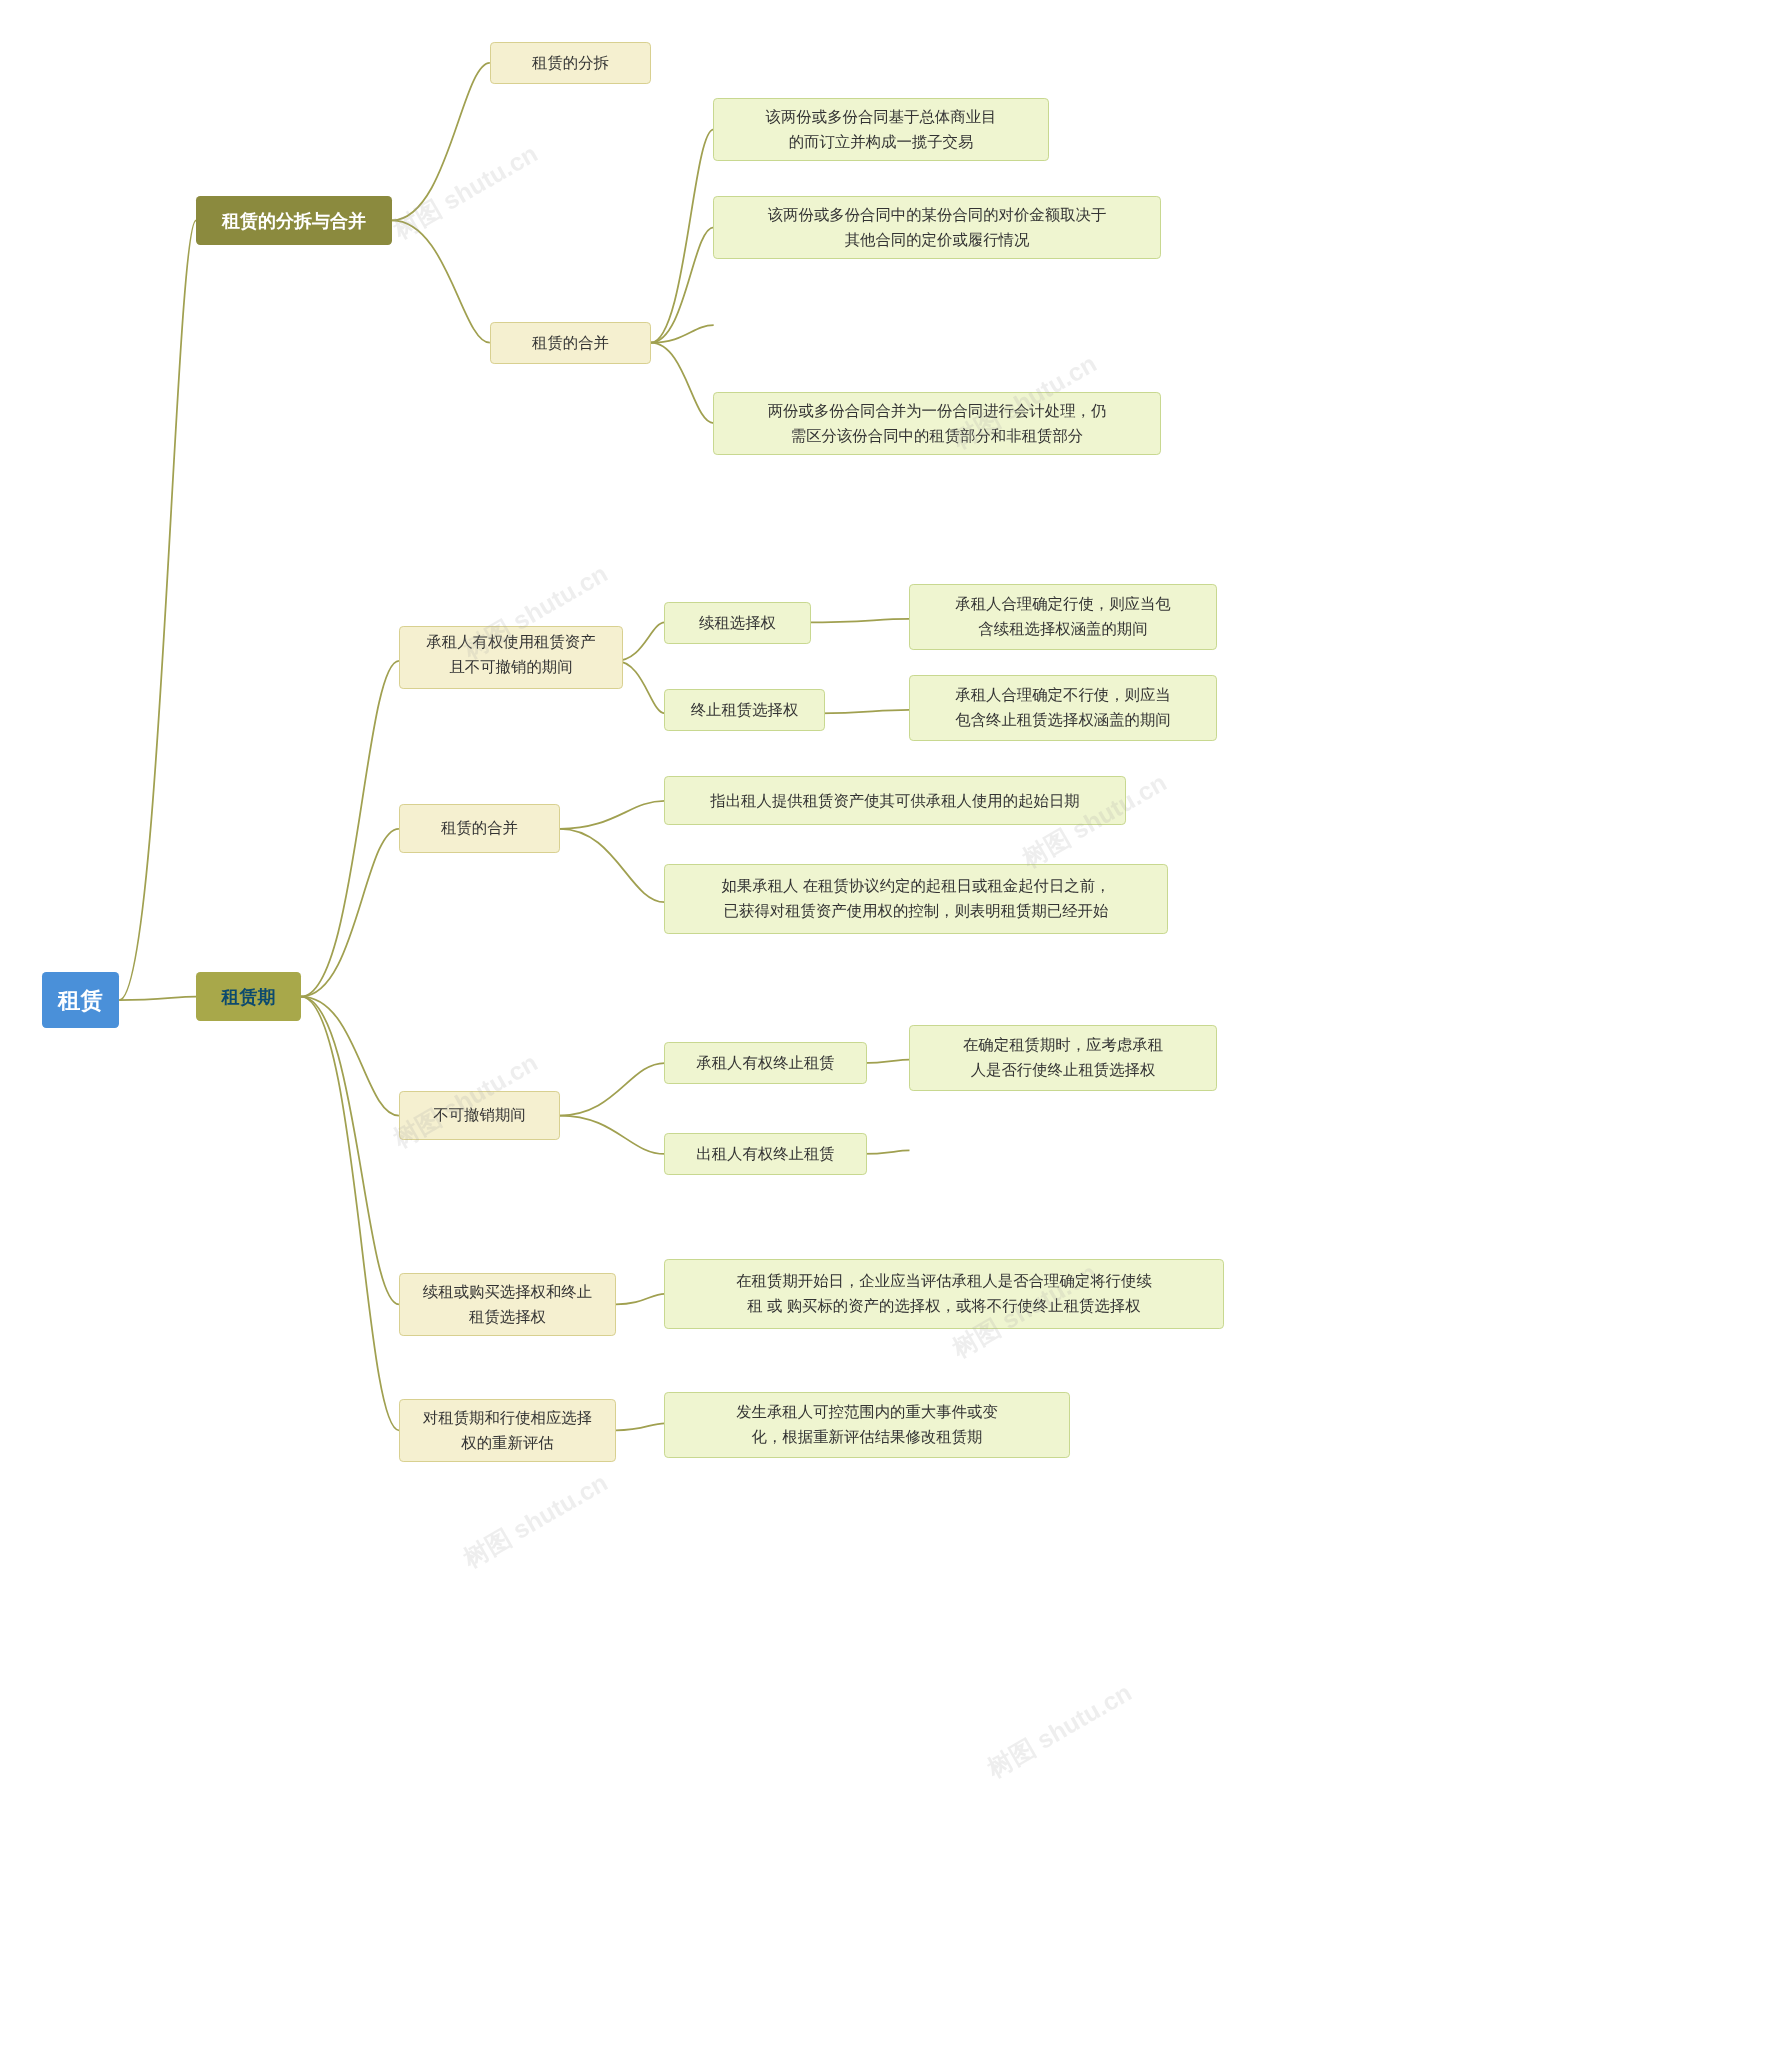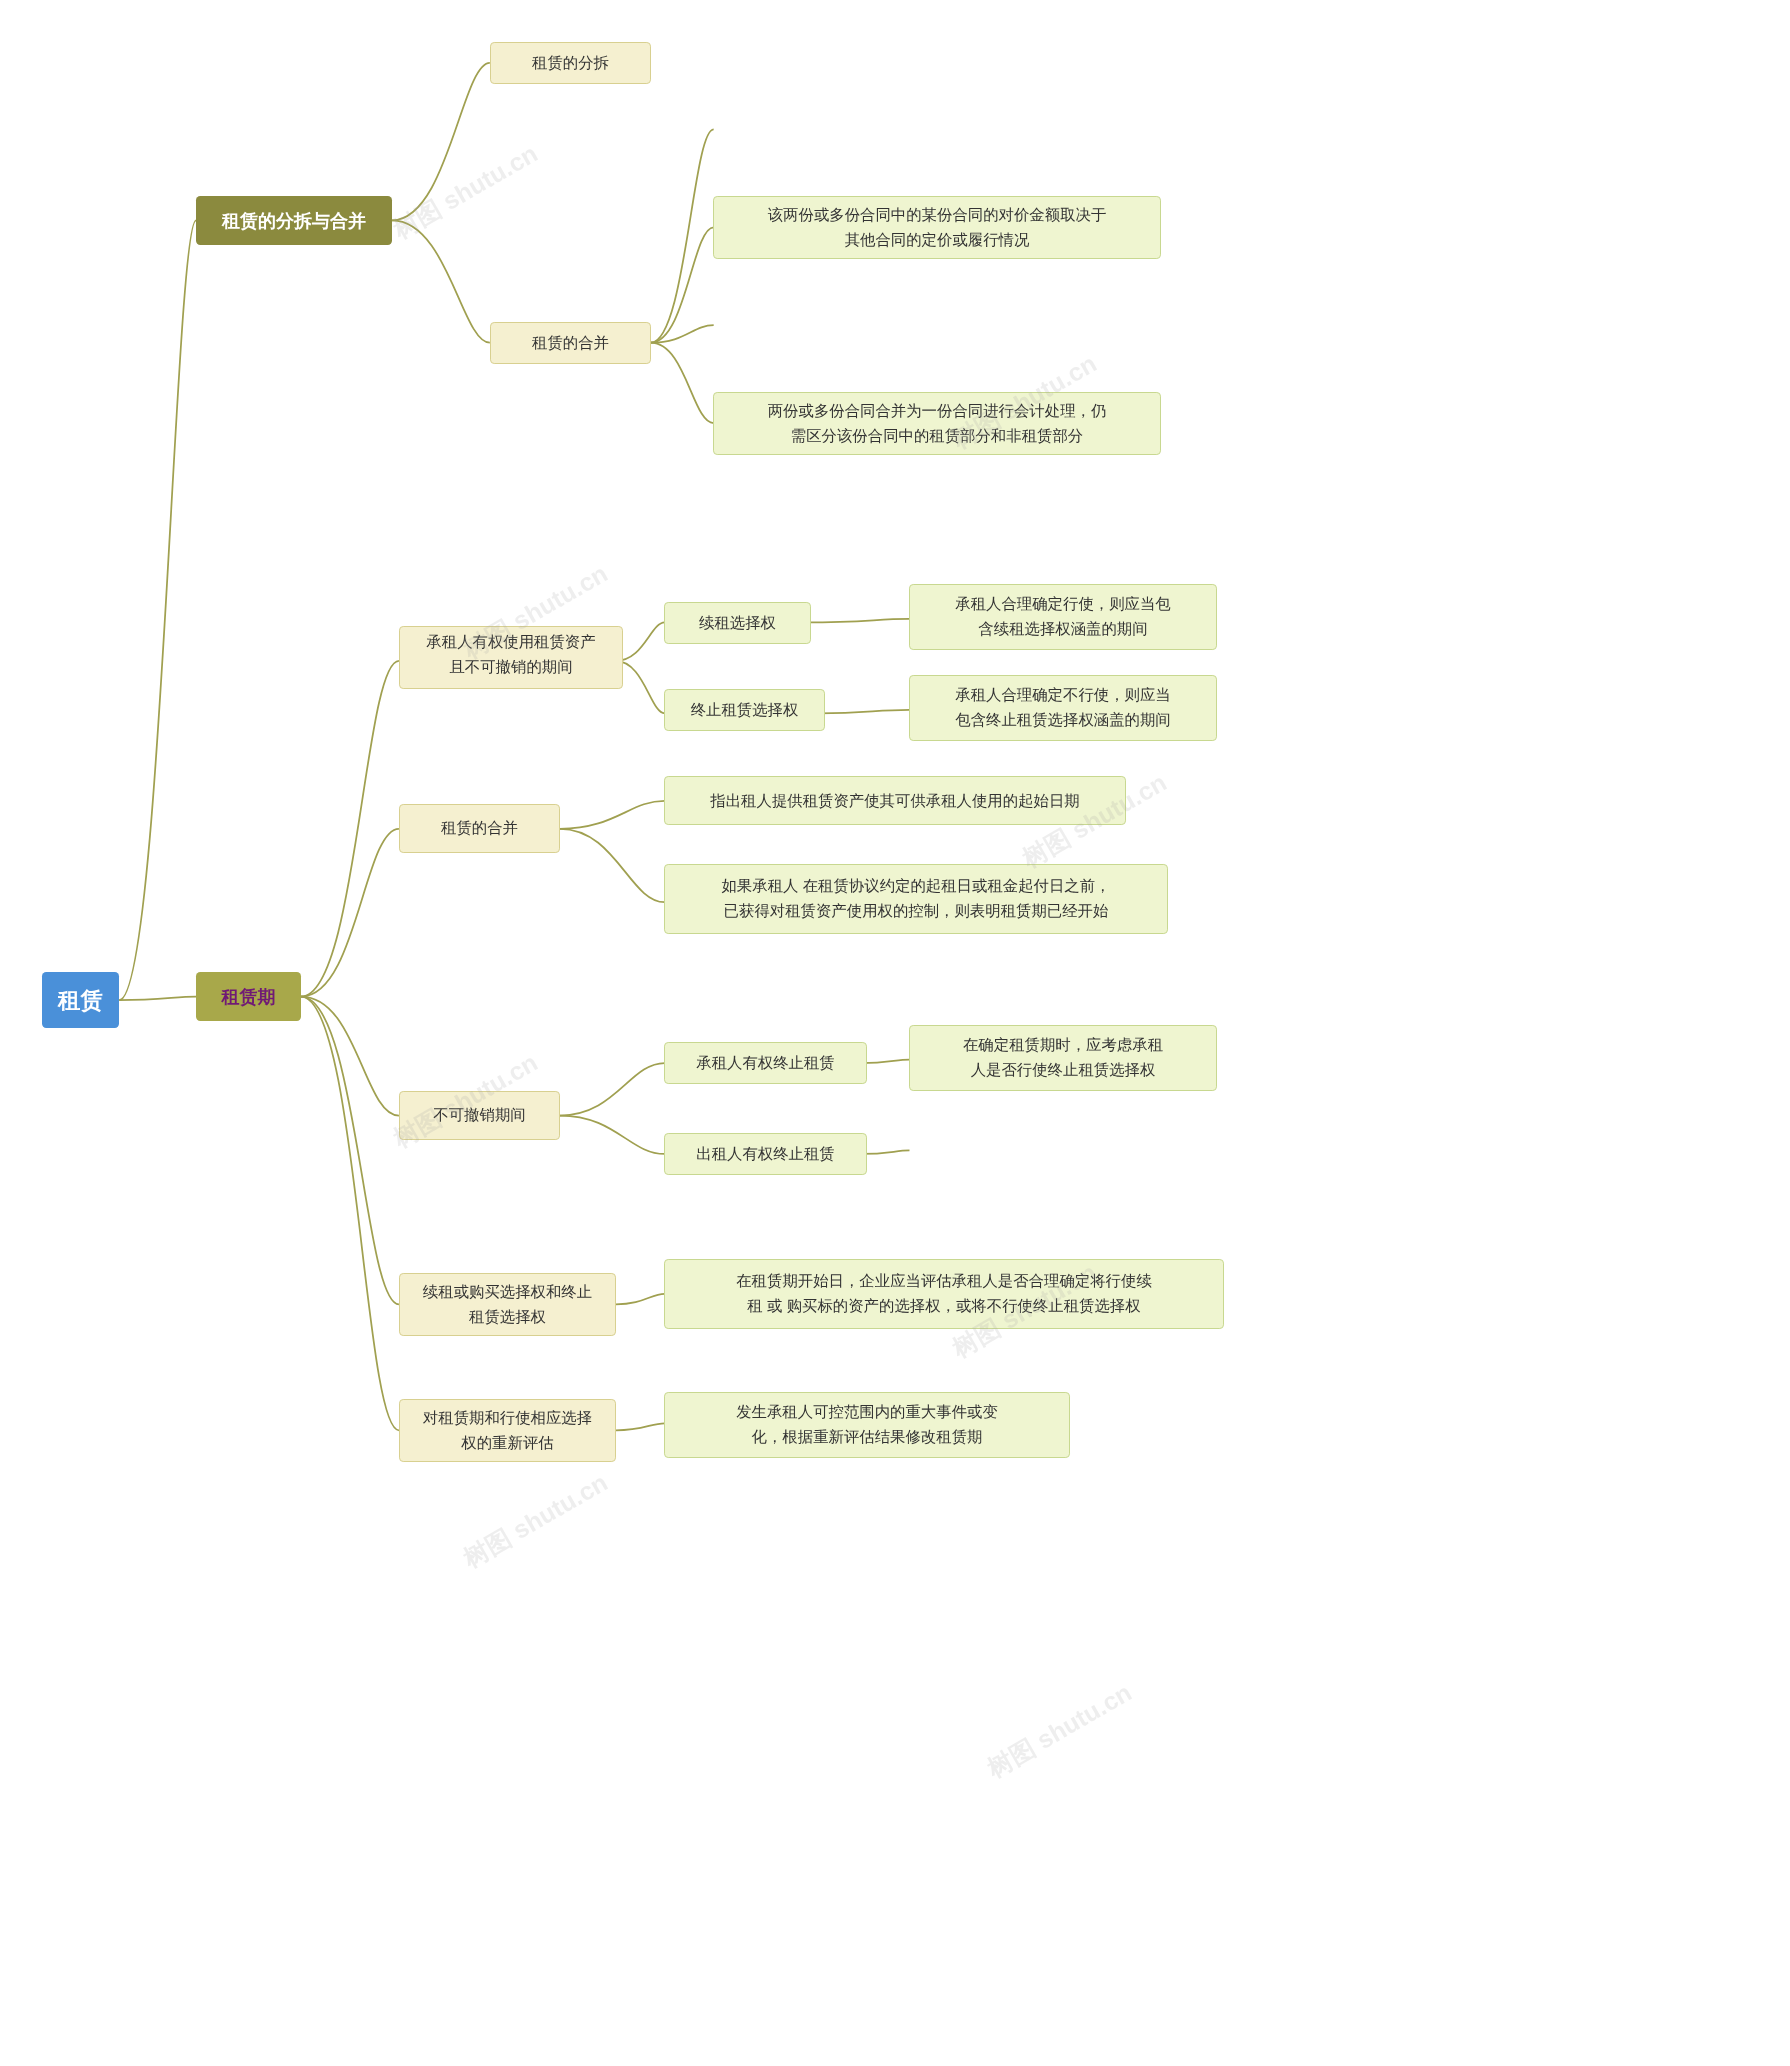--- a/index.html
+++ b/index.html
@@ -56,21 +56,21 @@
       display: flex;
       align-items: center;
       justify-content: center;
       text-align: center;
     }
 
     
     .node-l1b {
       position: absolute;
       background: #A8A84A;
-      color: #701a75;
+      color: #0c4a6e;
       border-radius: 4.2px;
       padding: 9.8px 15.4px;
       font-size: 18px;
       font-weight: bold;
       display: flex;
       align-items: center;
       justify-content: center;
       text-align: center;
     }
 
@@ -191,20 +191,23 @@
   </div>
 
   <div class="node-l2" style="left:490px;top:42px;width:161px;height:42px;">
     <span>租赁的分拆</span>
   </div>
 
   <div class="node-l2" style="left:490px;top:322px;width:161px;height:42px;">
     <span>租赁的合并</span>
   </div>
 
+  <div class="node-l3" style="left:713px;top:98px;width:336px;height:63px;line-height:1.6;">
+    <span>该两份或多份合同基于总体商业目<br>的而订立并构成一揽子交易</span>
+  </div>
 
   <div class="node-l3" style="left:713px;top:196px;width:448px;height:63px;line-height:1.6;">
     <span>该两份或多份合同中的某份合同的对价金额取决于<br>其他合同的定价或履行情况</span>
   </div>
 
 
   <div class="node-l3" style="left:713px;top:392px;width:448px;height:63px;line-height:1.6;">
     <span>两份或多份合同合并为一份合同进行会计处理，仍<br>需区分该份合同中的租赁部分和非租赁部分</span>
   </div>
 

